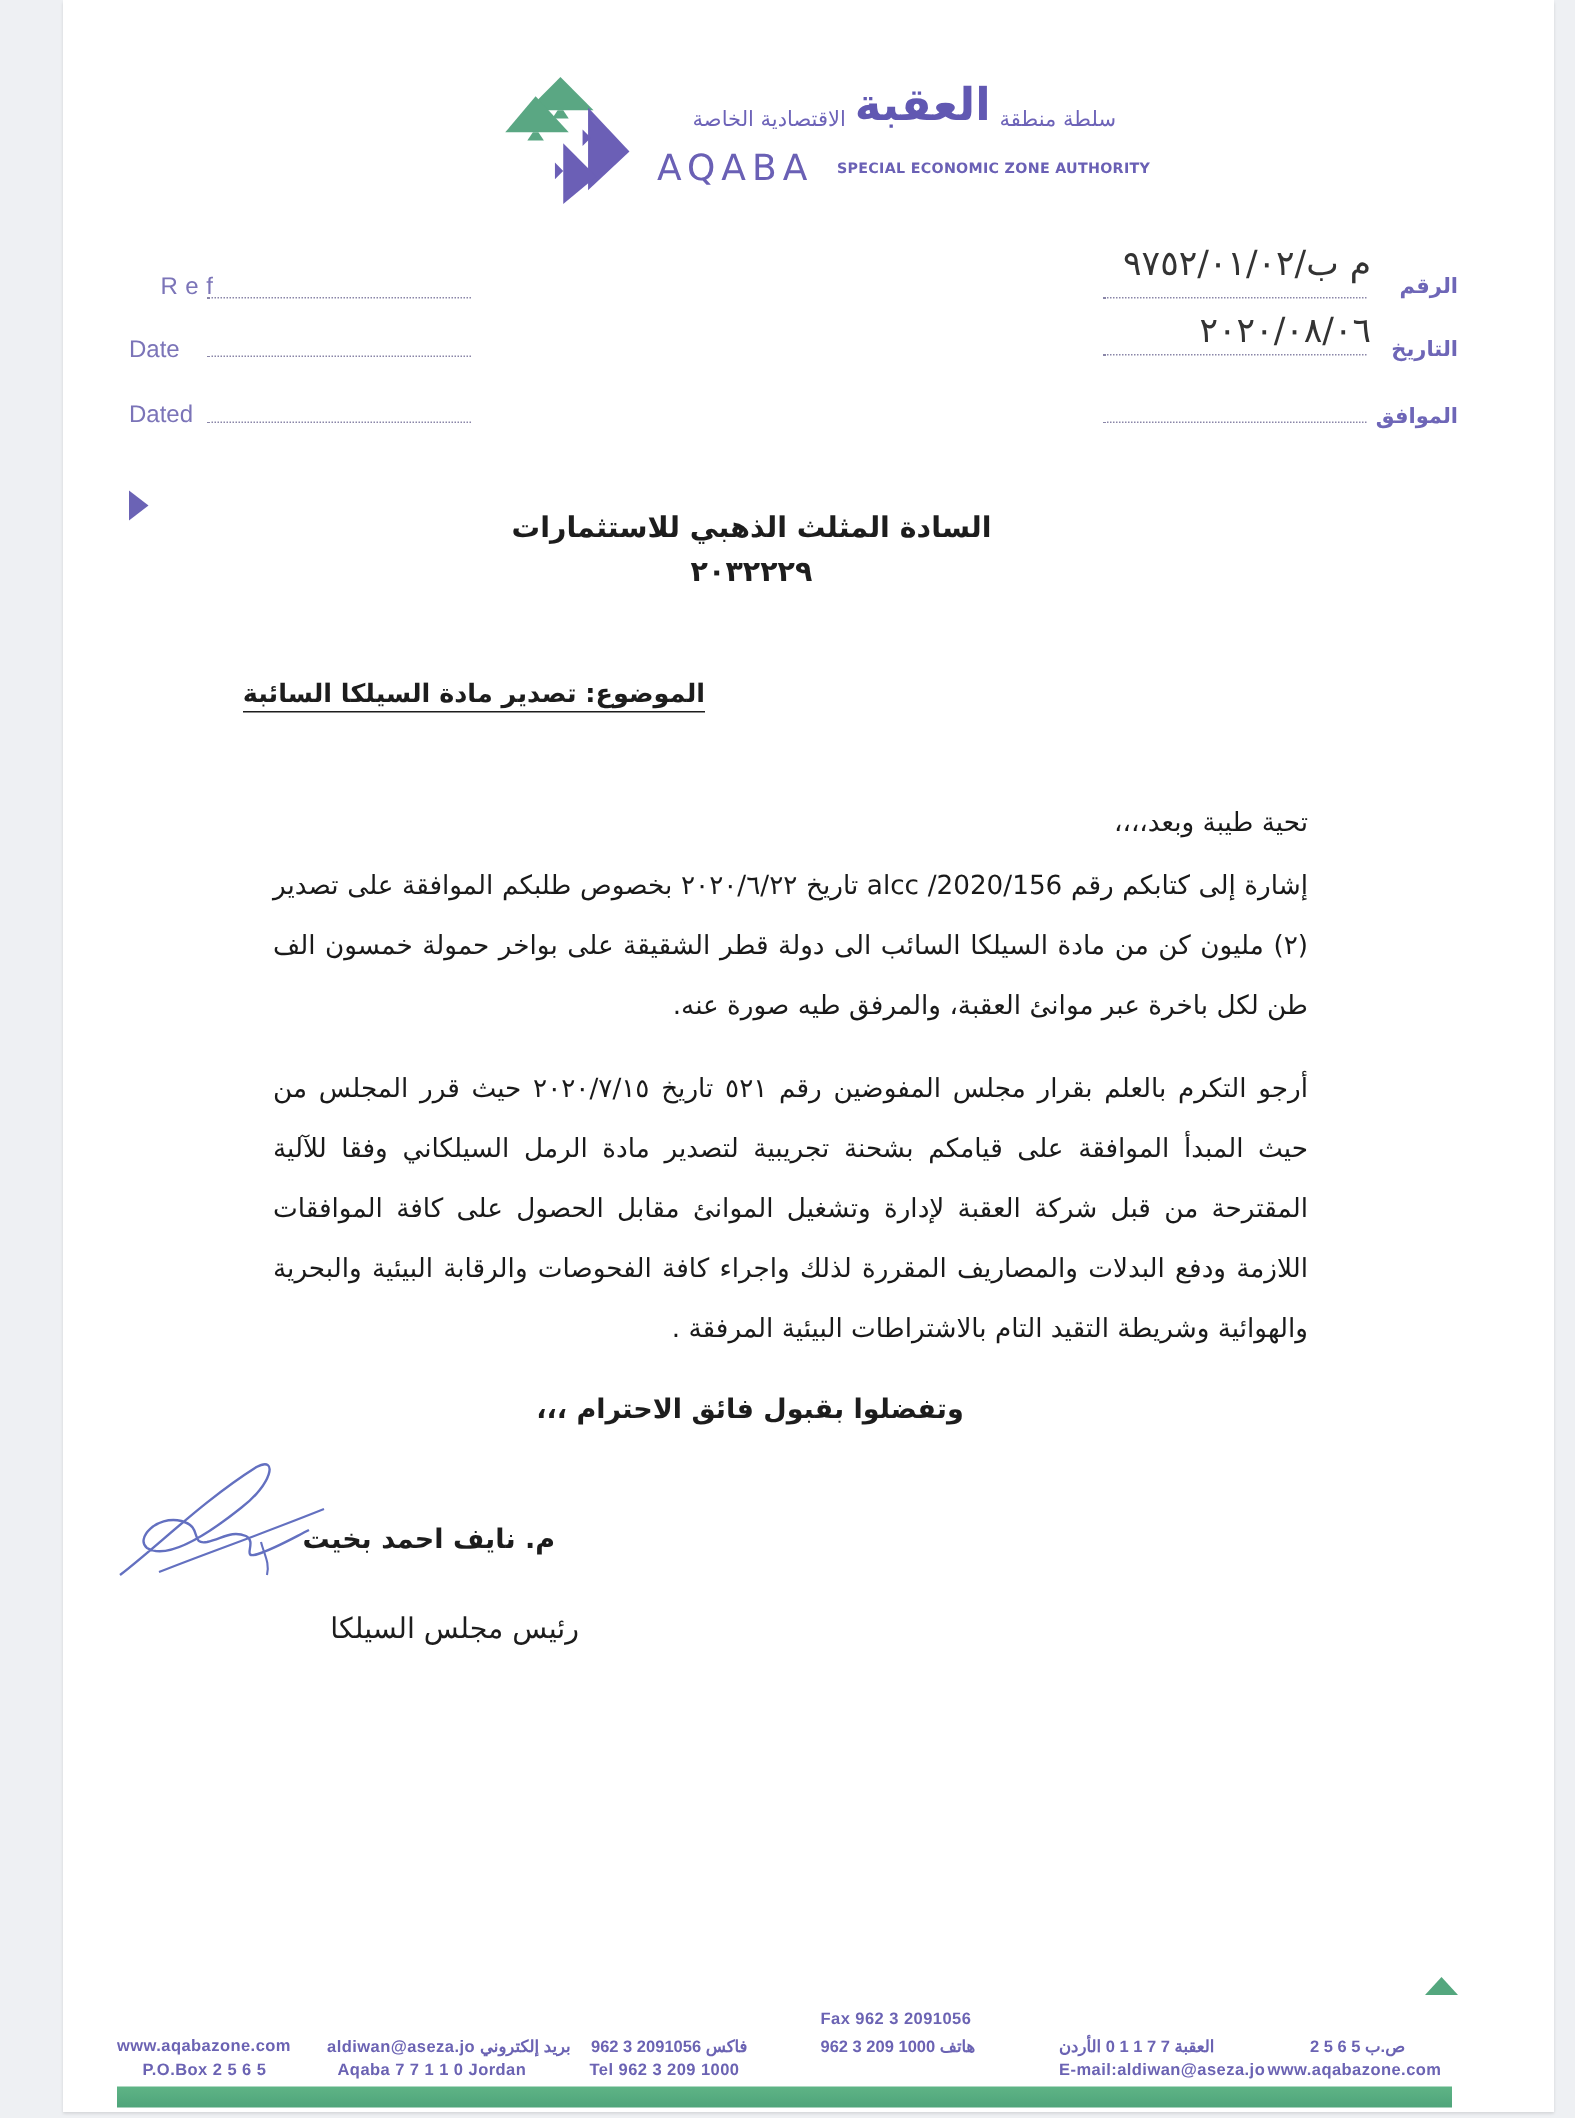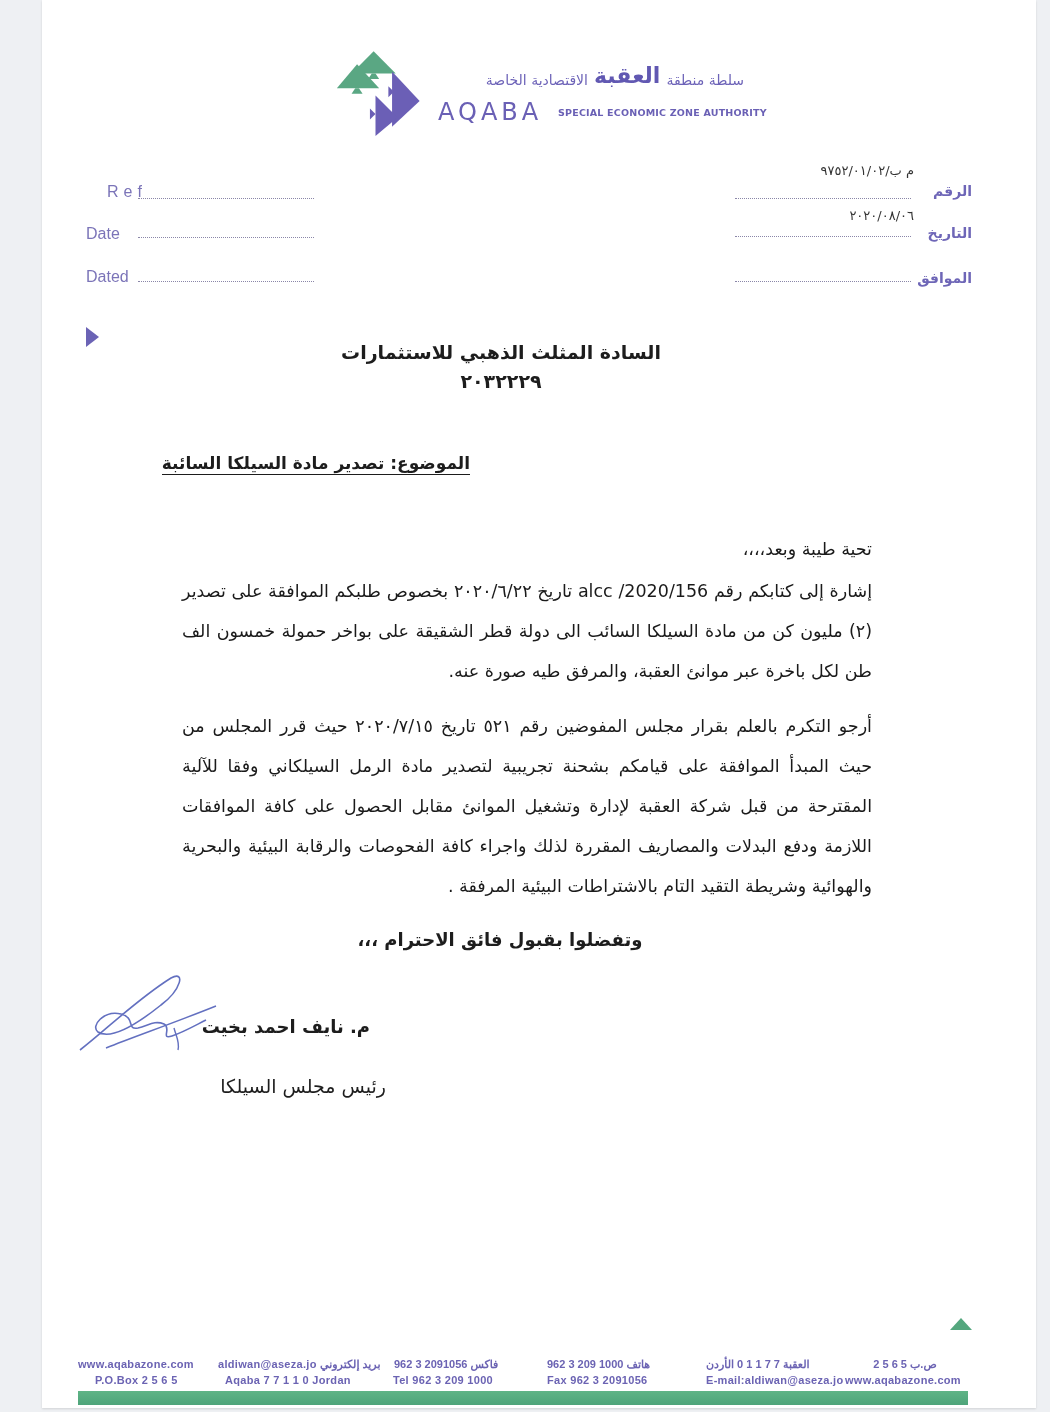--- a/index.html
+++ b/index.html
@@ -14,36 +14,36 @@
     box-shadow: 0 1px 2px rgba(0,0,0,0.12);
   }
   .abs { position: absolute; }
   
   .logo-mark { left: 335px; top: 44px; width: 92px; height: 92px; }
   .logo-ar {
     left: 438px; top: 64px; width: 306px; height: 24px; direction: rtl;
     color: #6d63b8; font-size: 14px; display: flex; align-items: flex-end; gap: 6px;
     white-space: nowrap;
   }
-  .logo-ar .big { font-size: 22px; font-weight: bold; color: #6158b2; letter-spacing: 1px; }
+  .logo-ar .big { font-size: 30px; font-weight: bold; color: #6158b2; letter-spacing: 1px; }
   .logo-en-main {
     left: 438px; top: 98px; font-size: 24px; color: #6a60b5; letter-spacing: 4px;
     font-family: "DejaVu Sans", sans-serif; font-weight: normal;
   }
   .logo-en-sub {
     left: 558px; top: 107px; font-size: 9.5px; color: #6a60b5; font-weight: bold;
     letter-spacing: 0.2px; white-space: nowrap;
   }
   
   .meta-label { color: #7b74b8; font-size: 16px; font-family: "Liberation Sans", sans-serif; }
   .dots { border-bottom: 1px dotted #8a86a8; height: 0; }
   .meta-label-ref { letter-spacing: 5px; margin-left: 21px; }
   
   .meta-label-ar { color: #6e66b7; font-size: 14px; font-weight: bold; direction: rtl; }
-  .meta-value-ar { color: #333; font-size: 13px; direction: rtl; white-space: nowrap; }
+  .meta-value-ar { color: #333; font-size: 23px; direction: rtl; white-space: nowrap; }
   .pointer {
     left: 86px; top: 327px; width: 0; height: 0;
     border-top: 10px solid transparent; border-bottom: 10px solid transparent;
     border-left: 13px solid #6b63b5;
   }
   
   .rtl { direction: rtl; text-align: right; }
   .addressee { color: #1d1d1d; font-size: 19px; font-weight: bold; }
   .subject {
     color: #1d1d1d; font-size: 17px; font-weight: bold;
@@ -147,21 +147,21 @@
 <div class="abs footer-row" style="left:78px; top:1358px;">www.aqabazone.com</div>
 <div class="abs footer-row" style="left:78px; top:1374px;padding-left:17px;">P.O.Box 2   5   6   5</div>
 
 <div class="abs footer-row" style="left:218px; top:1358px;">aldiwan@aseza.jo بريد إلكتروني</div>
 <div class="abs footer-row" style="left:225px; top:1374px;">Aqaba 7 7 1 1 0 Jordan</div>
 
 <div class="abs footer-row" style="left:394px; top:1358px;">962 3 2091056 فاكس</div>
 <div class="abs footer-row" style="left:393px; top:1374px;">Tel 962 3  209 1000</div>
 
 <div class="abs footer-row" style="left:547px; top:1358px;">962 3  209  1000 هاتف</div>
-<div class="abs footer-row" style="left:547px; top:1374px;">Fax 962 3   2091056</div>
+<div class="abs footer-row" style="left:547px; top:1340px;">Fax 962 3   2091056</div>
 
 <div class="abs footer-row" style="left:706px; top:1358px; direction:rtl;">العقبة 7 7 1 1 0 الأردن</div>
 <div class="abs footer-row" style="left:706px; top:1374px;">E-mail:aldiwan@aseza.jo</div>
 
 <div class="abs footer-row" style="left:845px; top:1358px; width:120px; direction:rtl; text-align:center;">ص.ب 5   6   5   2</div>
 <div class="abs footer-row" style="left:845px; top:1374px;">www.aqabazone.com</div>
 
 <div class="abs footer-bar"></div>
 
 </body></html>

